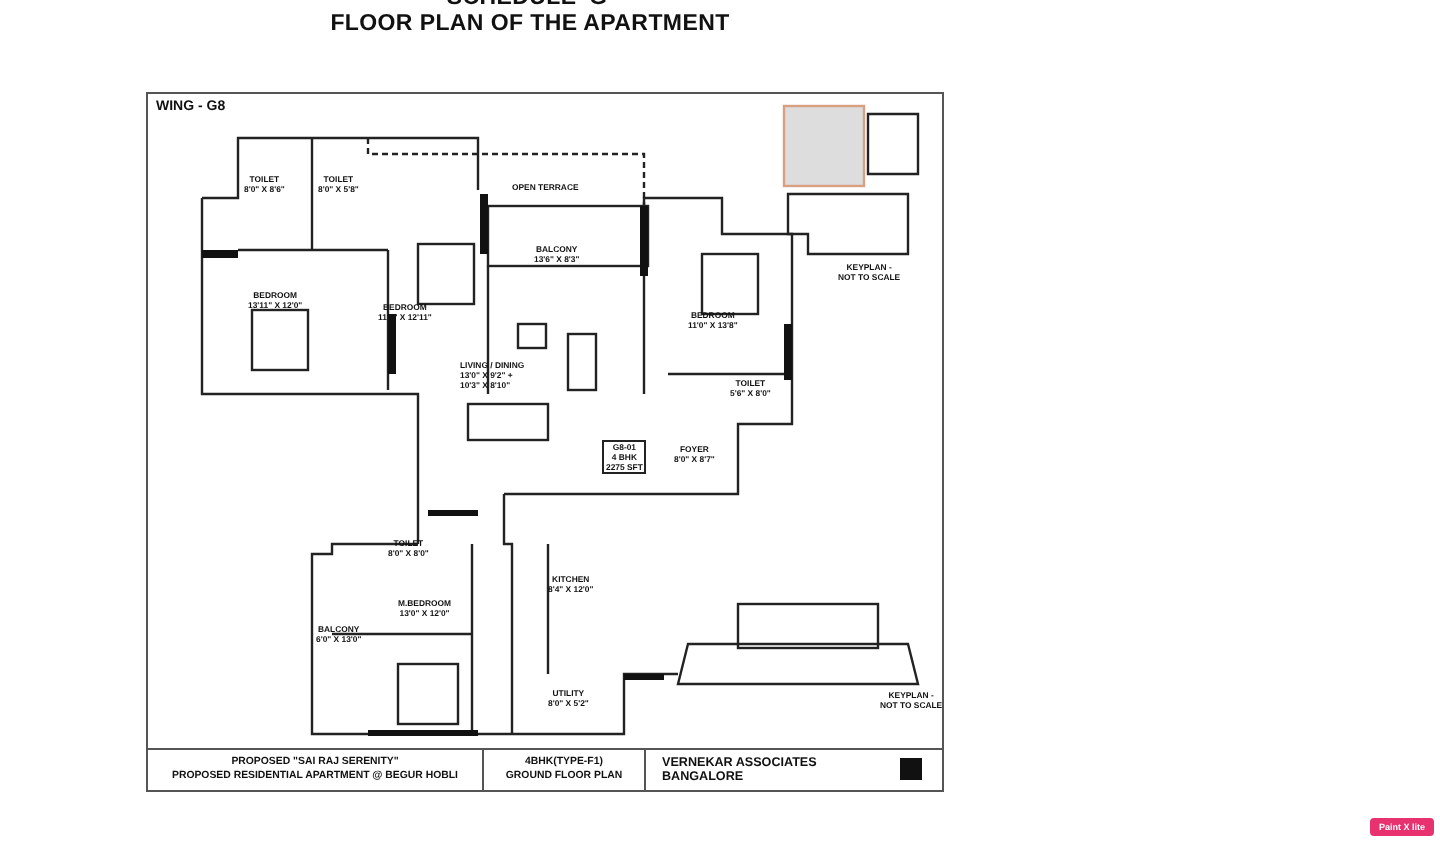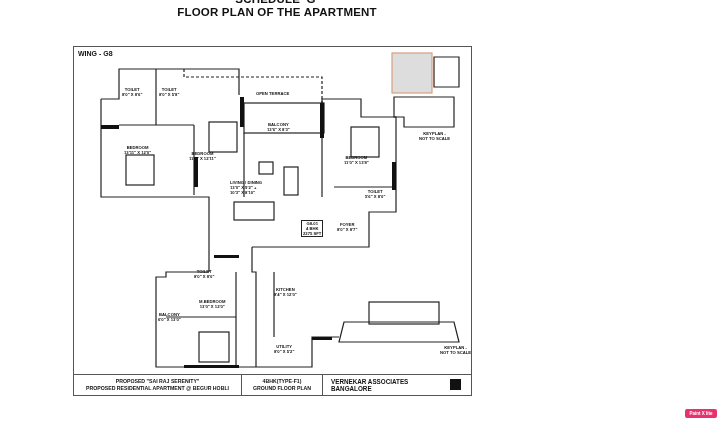--- a/index.html
+++ b/index.html
@@ -1,17 +1,17 @@
 <!DOCTYPE html>
 <html><head>
 <meta charset="utf-8">
 <style>
   html,body{margin:0;padding:0;background:#fff;}
   body{width:720px;height:421px;position:relative;overflow:hidden;font-family:"Liberation Sans",sans-serif;color:#111;}
-  .title{position:absolute;left:16px;width:522px;text-align:center;font-weight:bold;font-size:11.5px;letter-spacing:0.2px;}
+  .title{position:absolute;left:4px;width:522px;text-align:center;font-weight:bold;font-size:11.5px;letter-spacing:0.2px;}
   .t1{top:-7px;}
   .t2{top:6px;}
   .sheet{position:absolute;left:73px;top:46px;width:399px;height:350px;border:1.5px solid #555;box-sizing:border-box;}
   .wing{position:absolute;left:4px;top:3px;font-size:7px;font-weight:bold;}
   .plan{position:absolute;left:0;top:0;}
   .lbl{position:absolute;font-size:4.2px;font-weight:bold;text-align:center;line-height:5px;white-space:nowrap;}
   .footer{position:absolute;left:0;right:0;bottom:0;height:20px;border-top:1.5px solid #555;display:flex;font-size:5.2px;font-weight:bold;}
   .fc{display:flex;flex-direction:column;justify-content:center;align-items:center;border-right:1px solid #555;line-height:7px;}
   .f1{width:167px;}
   .f2{width:80px;}

